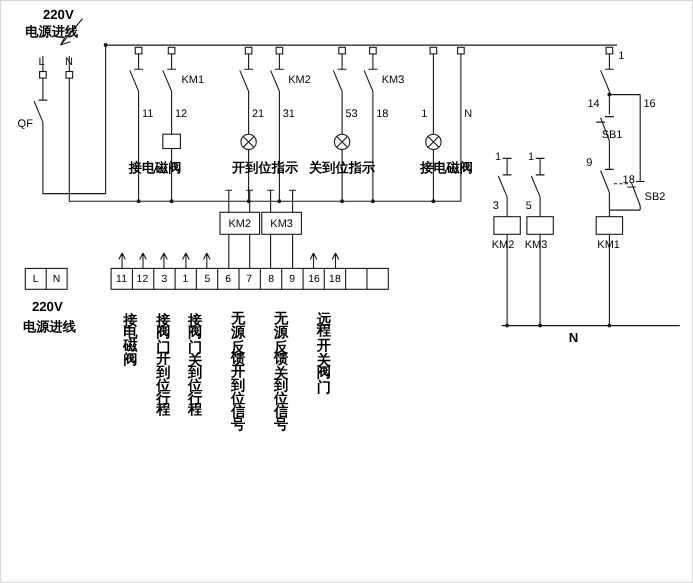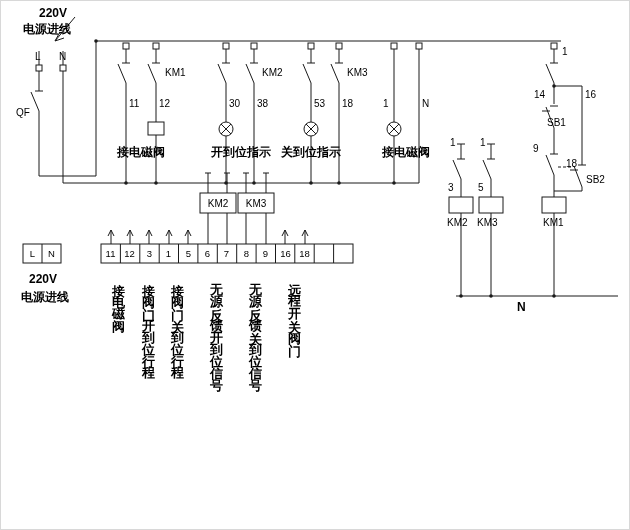--- a/index.html
+++ b/index.html
@@ -142,22 +142,22 @@
   <div class="t" style="left:34px;top:51px">L</div>
   <div class="t" style="left:58px;top:51px">N</div>
   <div class="t" style="left:15px;top:107px">QF</div>
 
   <div class="t" style="left:164px;top:67px">KM1</div>
   <div class="t" style="left:128px;top:98px">11</div>
   <div class="t" style="left:158px;top:98px">12</div>
   <div class="t cjk" style="left:116px;top:145px">接电磁阀</div>
 
   <div class="t" style="left:261px;top:67px">KM2</div>
-  <div class="t" style="left:228px;top:98px">30</div>
-  <div class="t" style="left:256px;top:98px">38</div>
+  <div class="t" style="left:228px;top:98px">21</div>
+  <div class="t" style="left:256px;top:98px">31</div>
   <div class="t cjk" style="left:210px;top:145px">开到位指示</div>
 
   <div class="t" style="left:346px;top:67px">KM3</div>
   <div class="t" style="left:313px;top:98px">53</div>
   <div class="t" style="left:341px;top:98px">18</div>
   <div class="t cjk" style="left:280px;top:145px">关到位指示</div>
 
   <div class="t" style="left:382px;top:98px">1</div>
   <div class="t" style="left:421px;top:98px">N</div>
   <div class="t cjk" style="left:381px;top:145px">接电磁阀</div>

